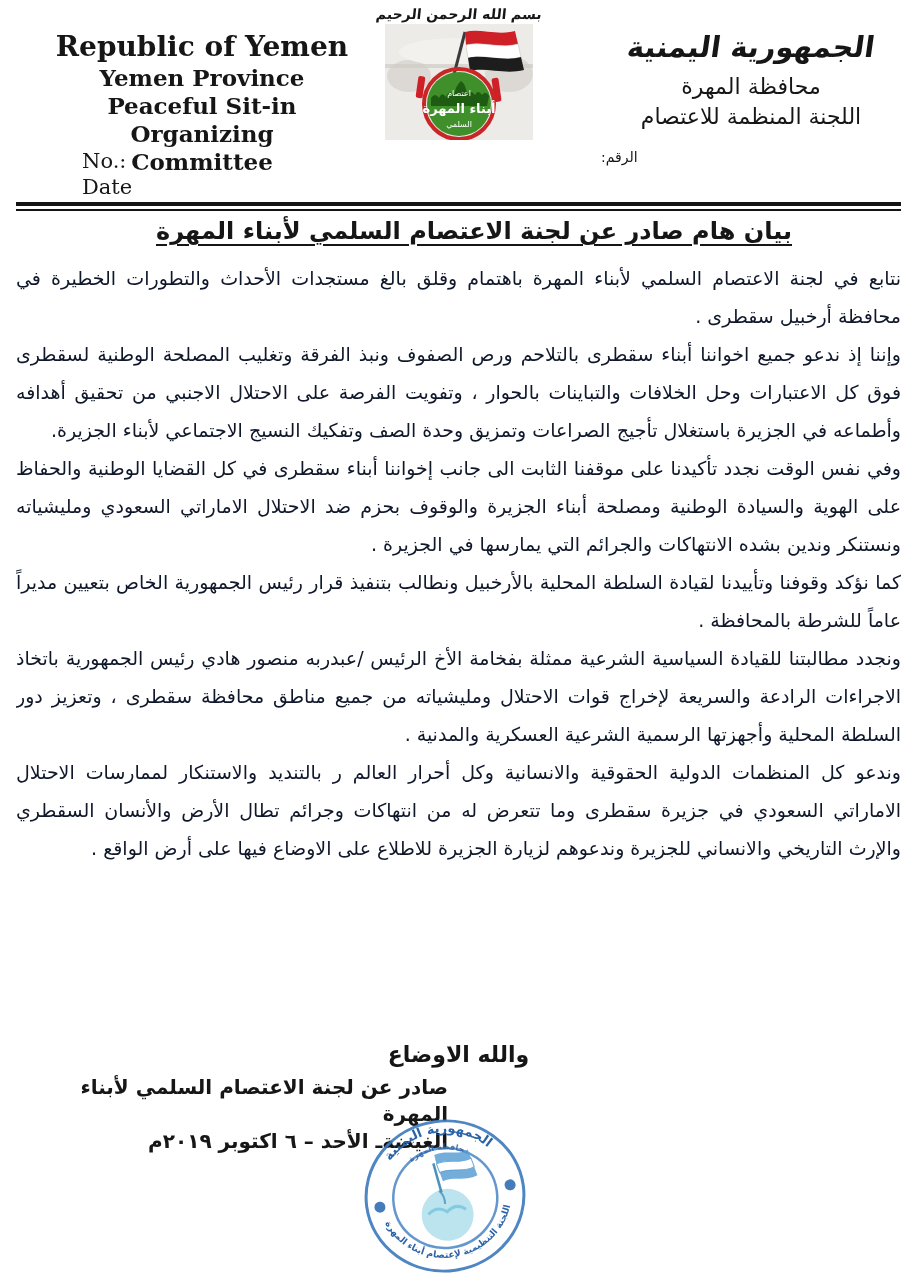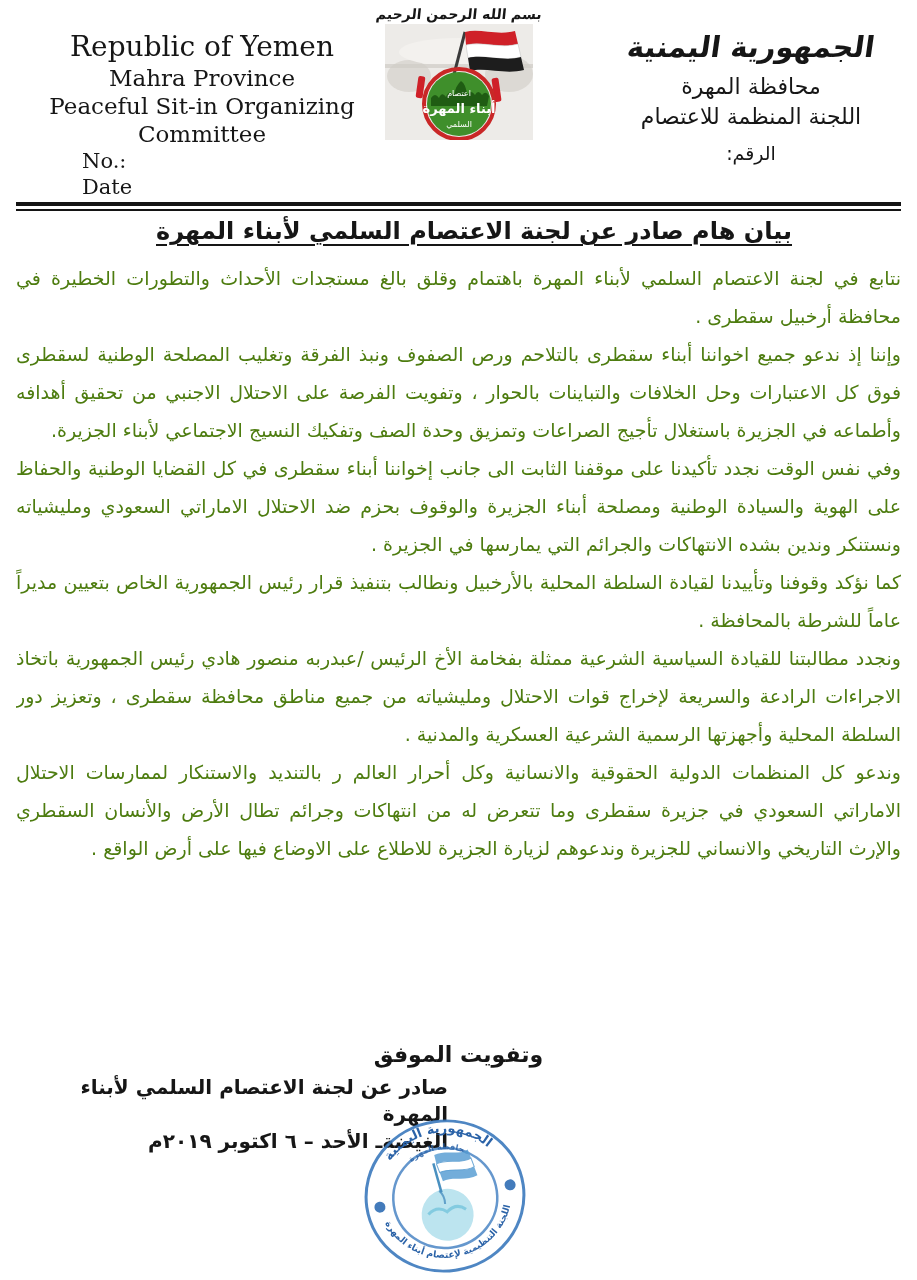--- a/index.html
+++ b/index.html
@@ -4,71 +4,71 @@
 <style>
   html,body{margin:0;padding:0;background:#e8e8e8;}
   .page{
     position:relative;width:917px;height:1280px;margin:0 auto;
     background:#ffffff;color:#161616;overflow:hidden;
     font-family:"DejaVu Sans",sans-serif;
   }
   
   .hdr-left{
     position:absolute;top:30px;left:42px;width:320px;text-align:center;
-    font-family:"DejaVu Serif","Liberation Serif",serif;font-weight:normal;line-height:1.22;
+    font-family:"DejaVu Serif","Liberation Serif",serif;font-weight:bold;line-height:1.22;
   }
   .hdr-left .l1{font-size:28px;}
   .hdr-left .l2,.hdr-left .l3,.hdr-left .l4{font-size:23px;}
   .no-date{
     position:absolute;top:148px;left:46px;text-align:left;
     font-family:"DejaVu Serif","Liberation Serif",serif;font-size:21px;line-height:1.25;margin-left:36px;
   }
   .hdr-center{position:absolute;top:6px;left:374px;width:170px;text-align:center;}
   .bismillah{font-size:14px;font-weight:bold;direction:rtl;margin-bottom:2px;
     transform:skewX(-6deg);}
   .hdr-right{position:absolute;top:30px;right:16px;width:300px;text-align:center;direction:rtl;}
   .country{font-size:29px;font-weight:bold;transform:skewX(-8deg);margin-bottom:8px;}
   .hdr-right .r1,.hdr-right .r2{font-size:22px;line-height:1.35;}
-  .hdr-right .labels{text-align:center;font-size:19px;line-height:1.35;margin-top:10px;}
+  .hdr-right .labels{text-align:left;font-size:14px;line-height:1.35;margin-top:17px;}
   
   .rule{
     position:absolute;top:202px;left:16px;right:16px;height:3px;
     border-top:4px solid #141414;border-bottom:2px solid #141414;
   }
   
   .title{
     position:absolute;top:217px;left:0;right:0;text-align:center;direction:rtl;
     font-size:24px;font-weight:bold;text-decoration:underline;
     text-underline-offset:5px;text-decoration-thickness:2px;margin-left:31px;
   }
   
   .body{
     position:absolute;top:259px;left:16px;right:16px;height:782px;overflow:hidden;
-    direction:rtl;text-align:justify;font-size:19px;line-height:38px;color:#4d7c0f;
+    direction:rtl;text-align:justify;font-size:19px;line-height:38px;color:#0f172a;
   }
   .body p{margin:0;}
   
   .blessing{
     position:absolute;top:1042px;left:0;right:0;text-align:center;direction:rtl;
     font-size:22px;font-weight:bold;
   }
   .issued{
     position:absolute;top:1074px;left:48px;width:400px;text-align:right;direction:rtl;
     font-size:20px;font-weight:bold;line-height:27px;
   }
   .stamp-wrap{position:absolute;top:1112px;left:348px;width:195px;height:168px;}
 </style>
 </head>
 <body>
 
 <div class="page">
 
   <div class="hdr-left">
     <div class="l1">Republic of Yemen</div>
-    <div class="l2">Mahra Province</div>
+    <div class="l2">Yemen Province</div>
     <div class="l3">Peaceful Sit-in Organizing</div>
     <div class="l4">Committee</div>
   </div>
   <div class="no-date">
     <div>No.:</div>
     <div>Date</div>
   </div>
 
   <div class="hdr-center">
     <div class="bismillah">بسم الله الرحمن الرحيم</div>
@@ -115,21 +115,21 @@
 
   <div class="body">
     <p>نتابع في لجنة الاعتصام السلمي لأبناء المهرة باهتمام وقلق بالغ مستجدات الأحداث والتطورات الخطيرة في محافظة أرخبيل سقطرى .</p>
     <p>وإننا إذ ندعو جميع اخواننا أبناء سقطرى بالتلاحم ورص الصفوف ونبذ الفرقة وتغليب المصلحة الوطنية لسقطرى فوق كل الاعتبارات وحل الخلافات والتباينات بالحوار ، وتفويت الفرصة على الاحتلال الاجنبي من تحقيق أهدافه وأطماعه في الجزيرة  باستغلال  تأجيج الصراعات وتمزيق وحدة الصف وتفكيك النسيج الاجتماعي لأبناء الجزيرة.</p>
     <p>وفي نفس الوقت نجدد تأكيدنا على موقفنا الثابت الى جانب إخواننا أبناء سقطرى في كل القضايا الوطنية والحفاظ على الهوية والسيادة الوطنية ومصلحة أبناء الجزيرة والوقوف بحزم ضد الاحتلال الاماراتي السعودي ومليشياته ونستنكر وندين بشده الانتهاكات والجرائم التي يمارسها في الجزيرة .</p>
     <p>كما نؤكد وقوفنا وتأييدنا لقيادة السلطة المحلية بالأرخبيل ونطالب بتنفيذ قرار رئيس الجمهورية الخاص بتعيين مديراً عاماً للشرطة بالمحافظة .</p>
     <p>ونجدد مطالبتنا للقيادة السياسية الشرعية ممثلة بفخامة الأخ الرئيس /عبدربه منصور هادي رئيس الجمهورية باتخاذ الاجراءات الرادعة والسريعة لإخراج قوات الاحتلال ومليشياته من جميع مناطق  محافظة سقطرى ، وتعزيز دور السلطة المحلية وأجهزتها الرسمية الشرعية العسكرية والمدنية .</p>
     <p>وندعو كل المنظمات الدولية الحقوقية والانسانية وكل أحرار العالم ر بالتنديد والاستنكار لممارسات  الاحتلال الاماراتي السعودي في جزيرة سقطرى وما تتعرض له من انتهاكات وجرائم تطال الأرض والأنسان السقطري والإرث التاريخي والانساني للجزيرة وندعوهم لزيارة الجزيرة للاطلاع على الاوضاع فيها على أرض الواقع .</p>
   </div>
 
-  <div class="blessing">وتفويت الموفق</div>
+  <div class="blessing">والله الاوضاع</div>
   <div class="issued">
     <div>صادر عن لجنة الاعتصام السلمي لأبناء المهرة</div>
     <div>الغيضةـ الأحد  –  ٦ اكتوبر ٢٠١٩م</div>
   </div>
 
   <div class="stamp-wrap">
     <svg width="195" height="168" viewBox="0 0 195 168">
       <g transform="rotate(-8 97 84)">
         <ellipse cx="97" cy="84" rx="79" ry="75" fill="none" stroke="#3b79bd" stroke-width="3" opacity="0.9"></ellipse>
         <ellipse cx="97" cy="86" rx="52" ry="50" fill="none" stroke="#4a85c4" stroke-width="2.5" opacity="0.85"></ellipse>

